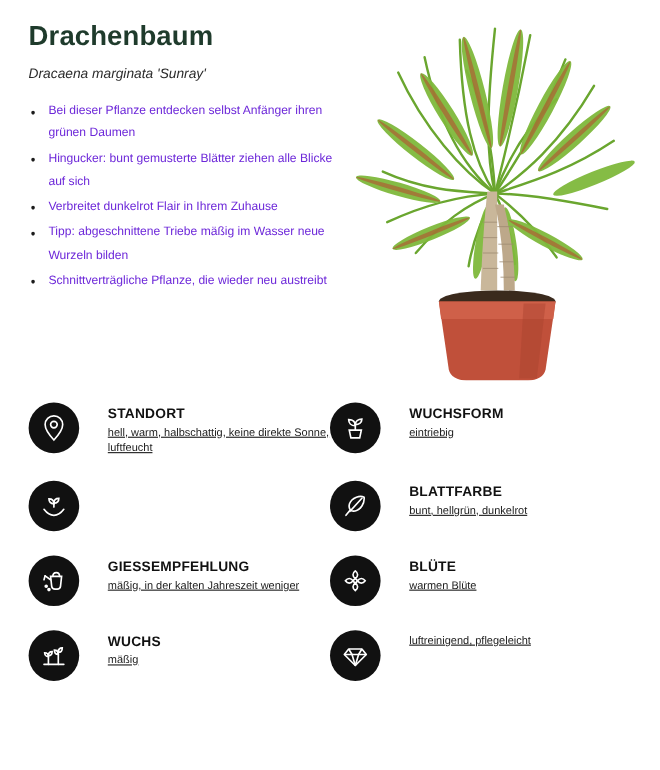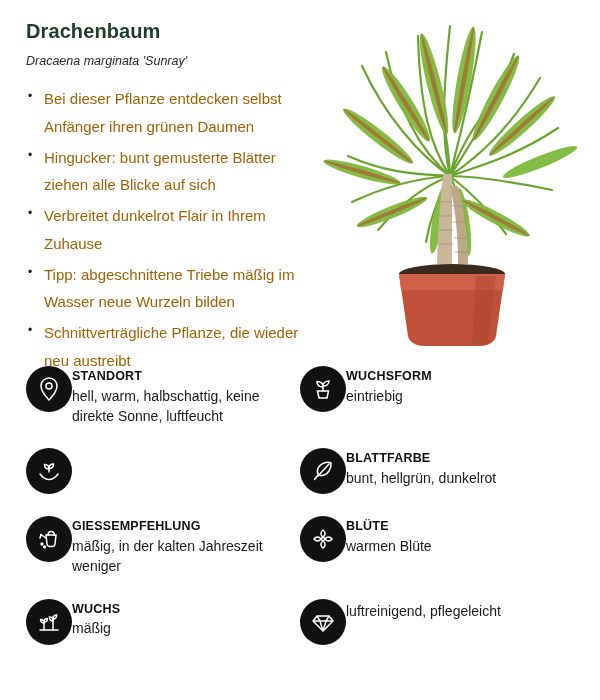--- a/index.html
+++ b/index.html
@@ -21,21 +21,21 @@
   }
 
   
   .intro {
     position: absolute;
     left: 26px;
     top: 20px;
     width: 290px;
   }
   .title {
-    font-size: 20px;
+    font-size: 25px;
     font-weight: bold;
     color: #1f3b2c;
     letter-spacing: 0.1px;
     margin: 0 0 7px 0;
     line-height: 1.1;
   }
   .subtitle {
     font-size: 12.5px;
     font-style: italic;
     color: #2b2b2b;
@@ -43,23 +43,23 @@
     line-height: 1.2;
   }
   ul.bullets {
     list-style: none;
     margin: 0;
     padding: 0;
   }
   ul.bullets li {
     position: relative;
     padding-left: 18px;
-    font-size: 15px;
+    font-size: 11px;
     line-height: 1.85;
-    color: #a16207;
+    color: #6d28d9;
     margin-bottom: 3px;
   }
   ul.bullets li::before {
     content: "\2022";
     position: absolute;
     left: 2px;
     top: 0;
     font-size: 12px;
     color: #1b1b1b;
   }
@@ -80,21 +80,21 @@
     top: 366px;
     width: 548px;
     display: grid;
     grid-template-columns: 274px 274px;
     grid-auto-rows: auto;
     row-gap: 22px;
   }
   .feature {
     display: flex;
     align-items: flex-start;
-    gap: 0;
+    gap: 26px;
   }
   .badge {
     flex: 0 0 auto;
     width: 46px;
     height: 46px;
     border-radius: 50%;
     background: #111111;
     display: flex;
     align-items: center;
     justify-content: center;
@@ -103,24 +103,25 @@
   .ftext { padding-top: 3px; }
   .fhead {
     font-size: 12.5px;
     font-weight: bold;
     letter-spacing: 0.2px;
     color: #111;
     line-height: 1.25;
     margin-bottom: 2px;
   }
   .fbody {
-    font-size: 14px;
+    font-size: 10px;
     line-height: 1.42;
     color: #1b1b1b;
     max-width: 205px;
+    text-decoration: underline;
   }
 </style>
 </head>
 <body>
 
 <div class="page">
 
   <div class="intro">
     <h1 class="title">Drachenbaum</h1>
     <div class="subtitle">Dracaena marginata 'Sunray'</div>

